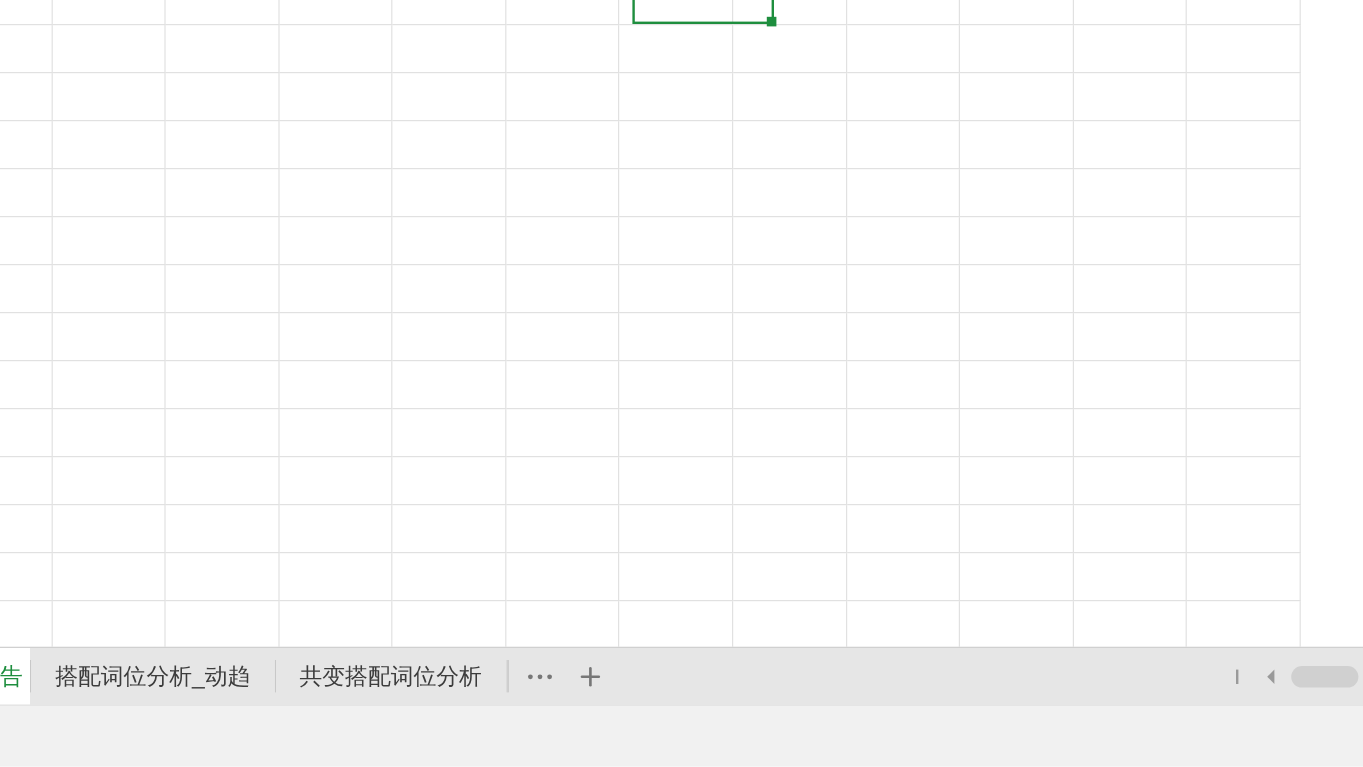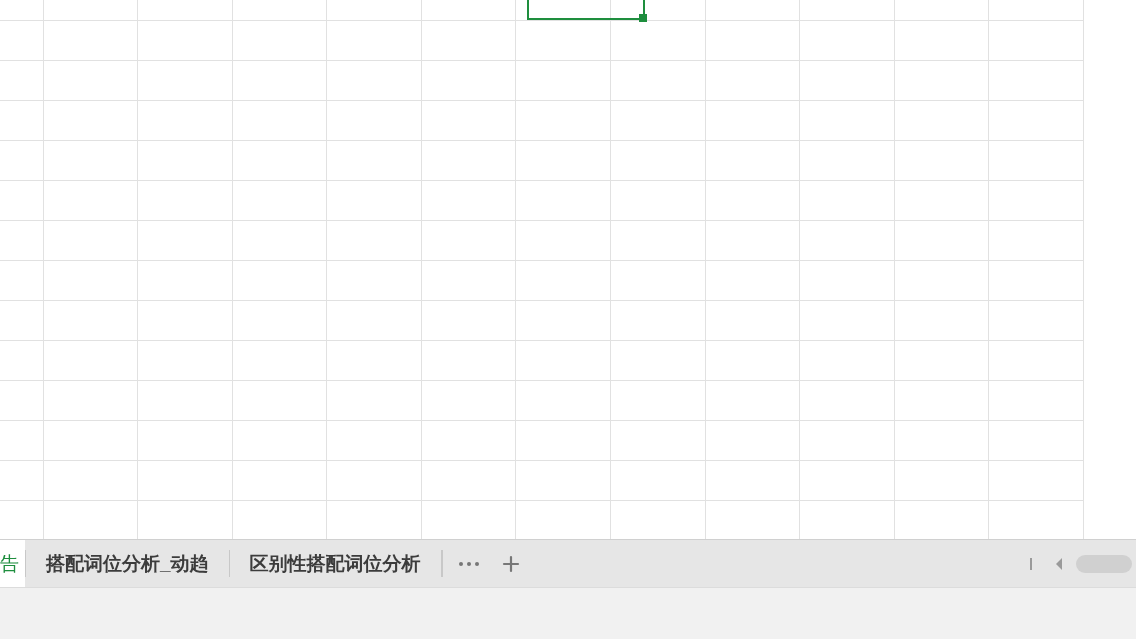--- a/index.html
+++ b/index.html
@@ -66,21 +66,20 @@
       display: flex;
       align-items: center;
       padding: 0 20px;
       font-size: 19px;
       color: #3c3c3c;
       background: #e6e6e6;
       cursor: pointer;
       white-space: nowrap;
       position: relative;
       user-select: none;
-      font-weight: bold;
     }
     .sheet-tab.active {
       background: #ffffff;
       color: #1e8e3e;
       font-weight: 500;
     }
     .sheet-tab-divider {
       width: 1px;
       background: #c8c8c8;
       margin: 10px 0;
@@ -358,21 +357,21 @@
       <span>告</span>
     </div>
     <div class="sheet-tab-divider"></div>
 
     <div class="sheet-tab">
       <span>搭配词位分析_动趋</span>
     </div>
     <div class="sheet-tab-divider"></div>
 
     <div class="sheet-tab">
-      <span>区别性搭配词位分析</span>
+      <span>共变搭配词位分析</span>
     </div>
     <div class="sheet-tab-divider"></div>
 
     <div class="sheet-tab-divider"></div>
 
     <div class="sheet-bar-extras">
       <div class="more-icon">
         <svg width="22" height="8" viewBox="0 0 22 8">
             <g fill="#777">
               <circle cx="3" cy="4" r="2"></circle>

